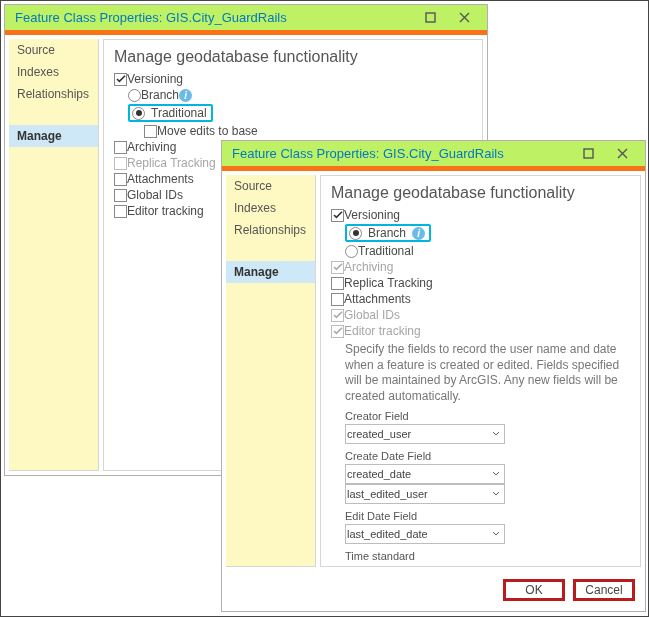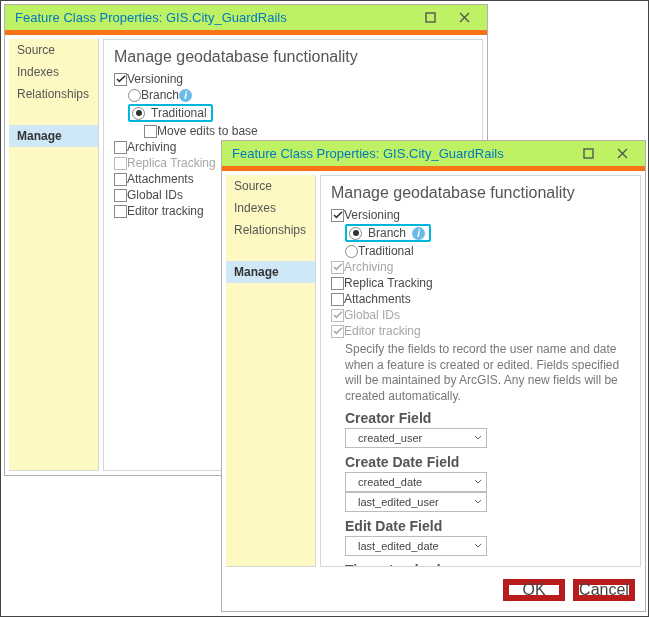--- a/index.html
+++ b/index.html
@@ -126,53 +126,52 @@
     font-style: italic;
   }
   .desc {
     color: #777;
     font-size: 12px;
     margin: 4px 0 6px 14px;
     line-height: 1.3;
   }
   .field-label {
     color: #555;
-    font-size: 14px;
+    font-size: 11px;
     margin: 6px 0 2px 14px;
-    font-weight: bold;
   }
   .combo {
     margin: 0 8px 0 14px;
-    width: 142px;
+    width: 160px;
     height: 20px;
     border: 1px solid #bdbdbd;
     display: flex;
     align-items: center;
-    padding: 0 4px 0 12px;
+    padding: 0 4px 0 1px;
     font-size: 11px;
     color: #444;
     justify-content: space-between;
     cursor: pointer;
     background: #fff;
   }
   .combo svg { width: 8px; height: 6px; }
   .footer {
     display: flex;
     justify-content: flex-end;
     gap: 8px;
     padding: 8px 10px 10px 0;
   }
   .btn {
     min-width: 62px;
     height: 22px;
-    border: 6px solid #b91c1c;
+    border: 3px solid #b91c1c;
     background: #fff;
     display: flex; align-items: center; justify-content: center;
     cursor: pointer;
-    font-size: 16px;
+    font-size: 12px;
     color: #444;
   }
 </style>
 </head>
 <body>
 
 <div class="window" style="left:3px; top:3px; width:484px; height:472px;">
   <div class="titlebar">
     <span class="title">Feature Class Properties: GIS.City_GuardRails</span>
     <div class="win-btn">

